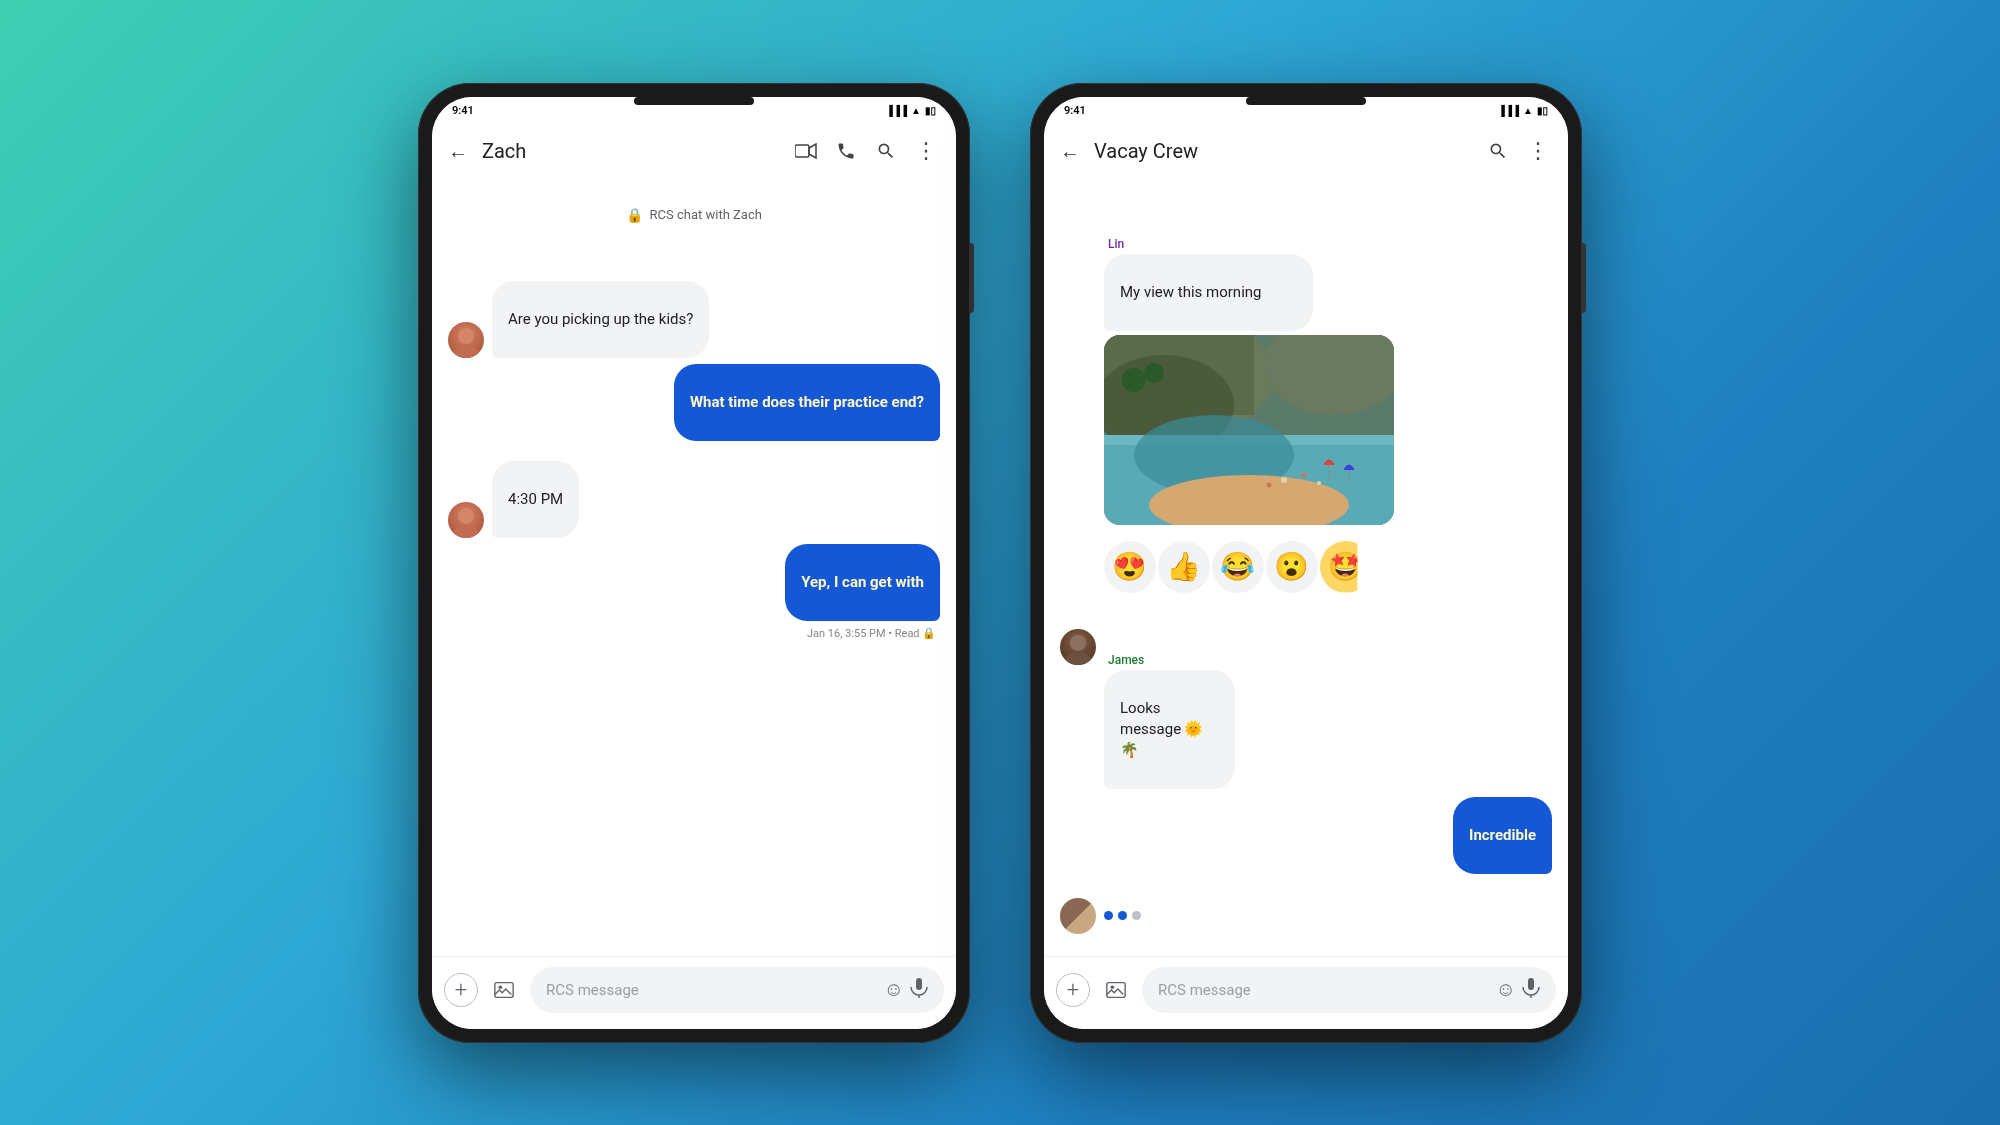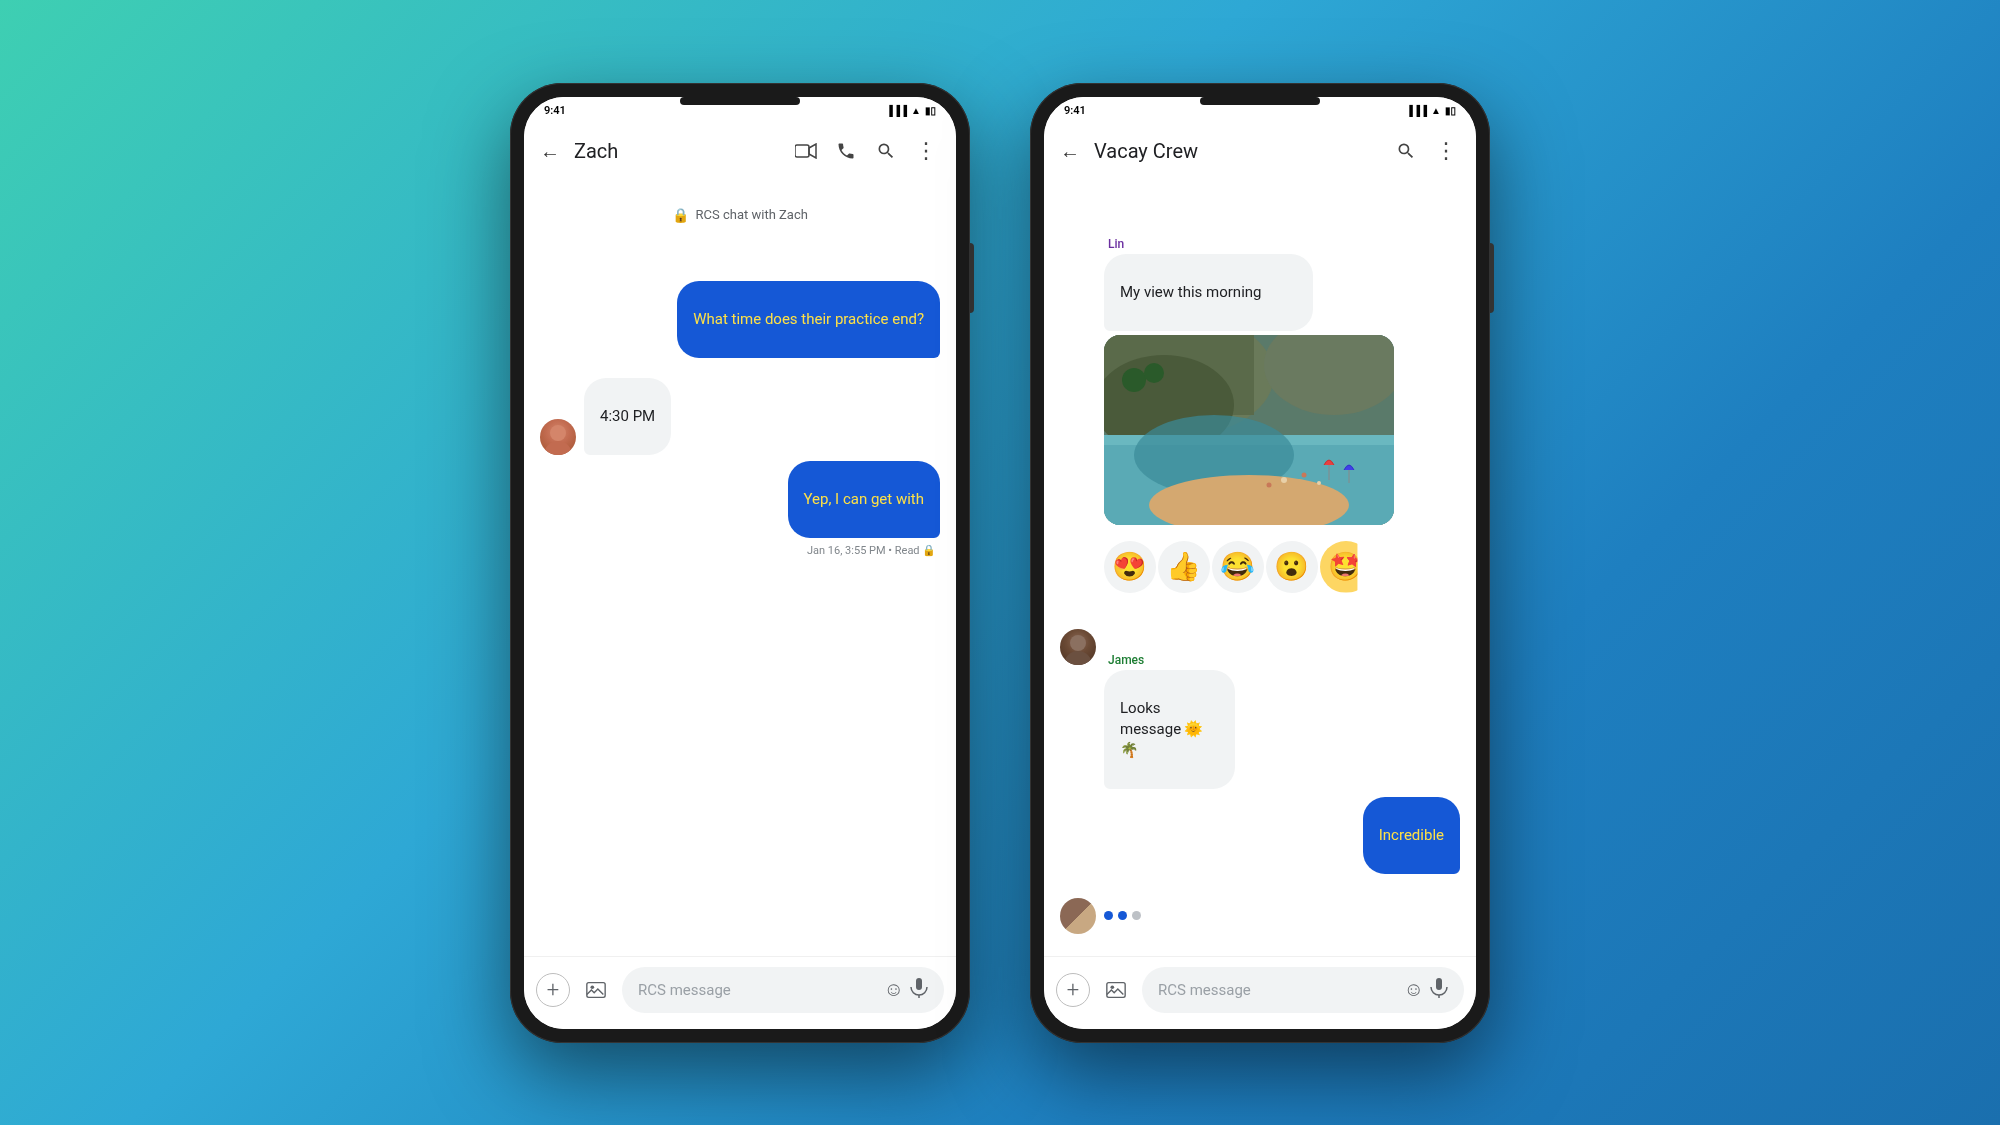--- a/index.html
+++ b/index.html
@@ -11,21 +11,21 @@
       background: linear-gradient(135deg, #3ecfb2 0%, #2ea8d5 40%, #1e7fc0 70%, #1a6fae 100%);
       display: flex;
       align-items: center;
       justify-content: center;
       gap: 60px;
       font-family: 'Google Sans', 'Roboto', Arial, sans-serif;
     }
 
     
     .phone {
-      width: 460px;
+      width: 552px;
       height: 960px;
       background: #1a1a1a;
       border-radius: 52px;
       padding: 14px;
       box-shadow: 0 30px 80px rgba(0,0,0,0.5), inset 0 0 0 1px #333;
       position: relative;
       display: flex;
       flex-direction: column;
     }
 
@@ -155,22 +155,23 @@
     }
 
     .bubble.incoming-bubble {
       background: #f1f3f4;
       color: #202124;
       border-bottom-left-radius: 6px;
     }
 
     .bubble.outgoing-bubble {
       background: #1558d6;
-      color: #fde047;
+      color: #fef9c3;
       border-bottom-right-radius: 6px;
+      font-weight: bold;
     }
 
     .time-label {
       text-align: right;
       font-size: 11px;
       color: #80868b;
       margin-top: 2px;
       padding-right: 4px;
     }
 
@@ -380,20 +381,31 @@
 
     <div class="chat-area">
 
       <div class="rcs-info">
         <span class="rcs-lock">🔒</span>
         <span>RCS chat with Zach</span>
       </div>
 
       <div style="height:30px;"></div>
 
+      <div class="msg-row incoming">
+        <div class="avatar avatar-zach">
+          <svg width="36" height="36" viewBox="0 0 36 36">
+              <circle cx="18" cy="14" r="8" fill="#d4856a"></circle>
+              <circle cx="18" cy="36" r="14" fill="#c26b50"></circle>
+            </svg>
+        </div>
+        <div class="bubble incoming-bubble">
+          <span>Are you picking up the kids?</span>
+        </div>
+      </div>
 
       <div class="msg-row outgoing">
         <div class="bubble outgoing-bubble">
           <span>What time does their practice end?</span>
         </div>
       </div>
 
       <div style="height:8px;"></div>
 
       <div class="msg-row incoming">

